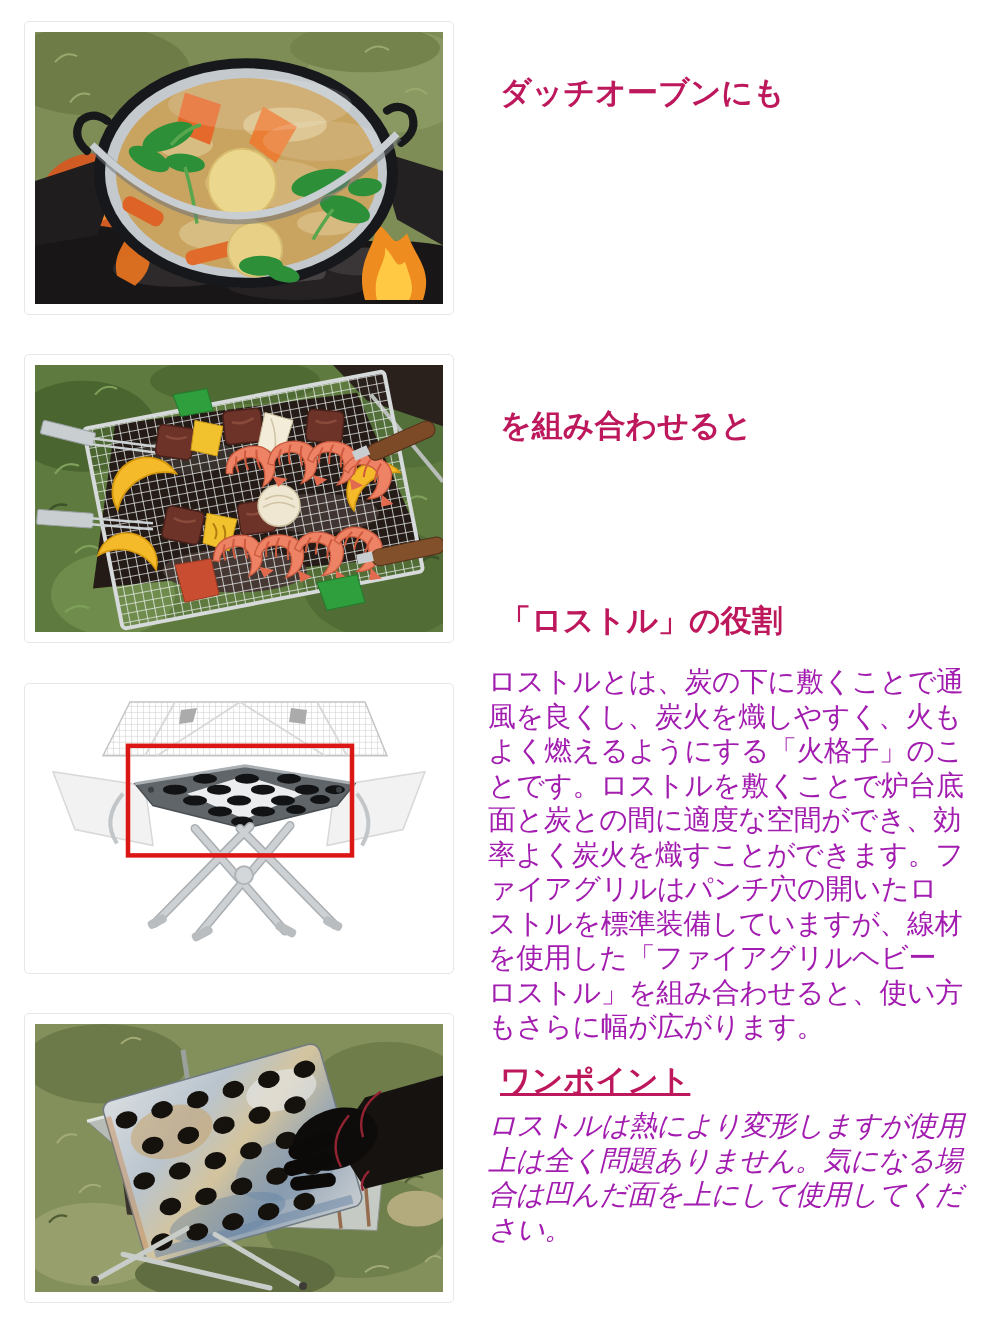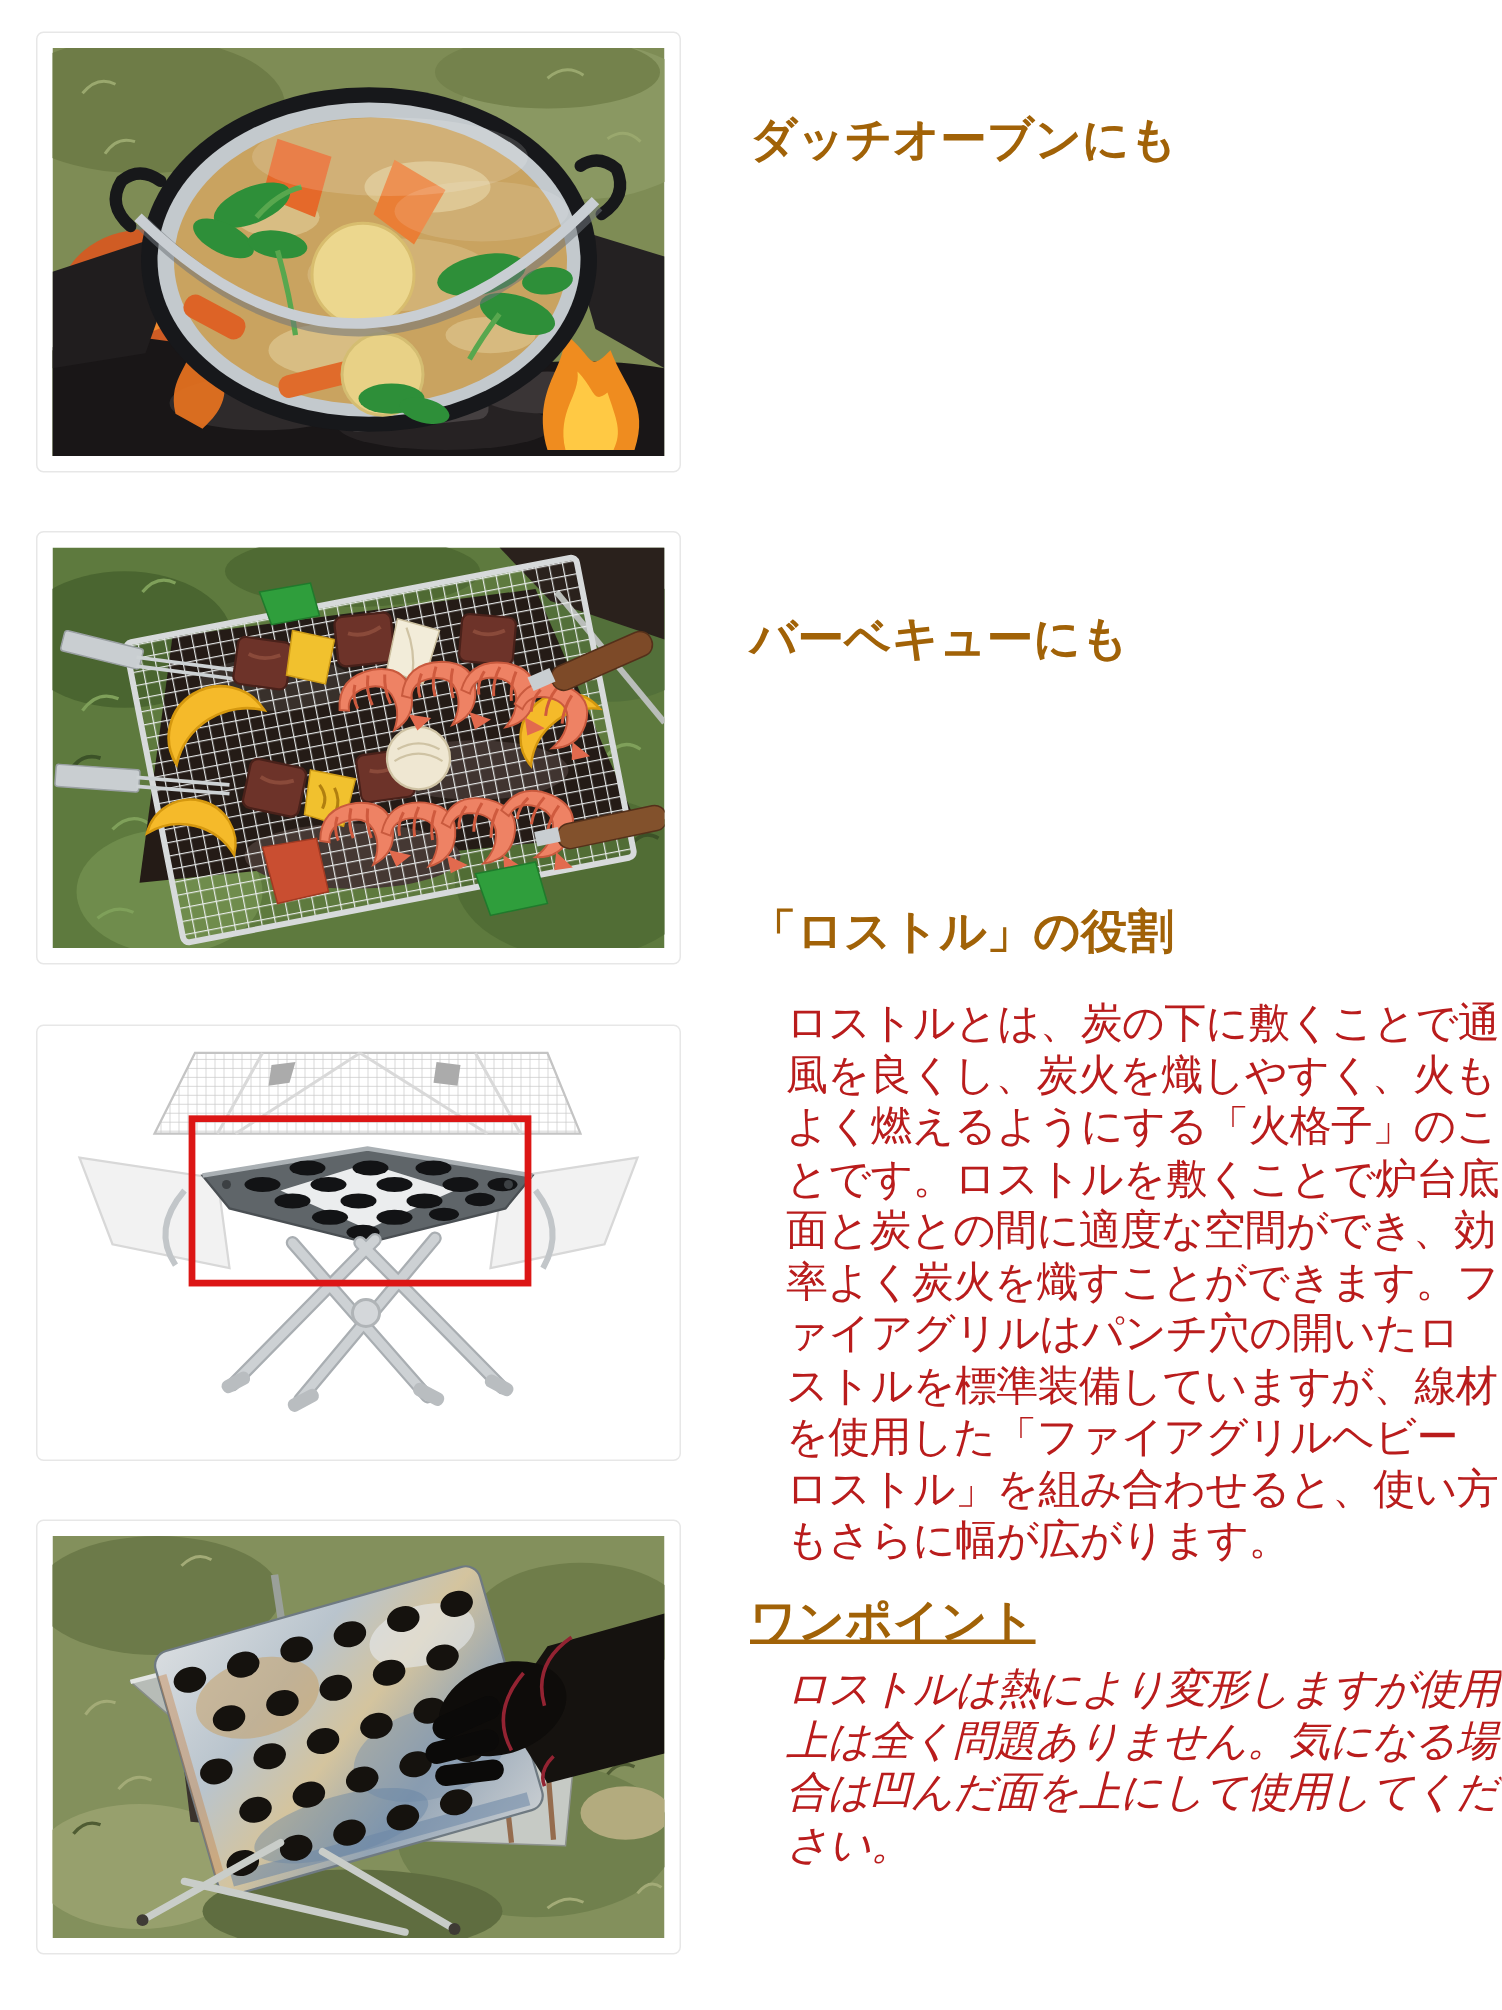--- a/index.html
+++ b/index.html
@@ -2,23 +2,23 @@
 <html><head>
 <meta charset="utf-8">
 <style>
   html,body{margin:0;padding:0;background:#fff;}
   body{width:1001px;height:1340px;position:relative;overflow:hidden;
        font-family:"Liberation Sans","DejaVu Sans",sans-serif;color:#0f1111;}
   .card{position:absolute;left:24px;width:430px;background:#fff;border:1px solid #e7e7e7;
         border-radius:5px;padding:10px;box-sizing:border-box;}
   .card svg{display:block;width:408px;}
   .sec-heading{position:absolute;left:500px;width:480px;font-size:31px;font-weight:700;
-        color:#a16207;letter-spacing:0;line-height:36px;}
-  .sec-body{position:absolute;left:524px;width:476px;font-size:28px;line-height:34.5px;
-        color:#b91c1c;letter-spacing:-0.5px;}
+        color:#be185d;letter-spacing:0;line-height:36px;}
+  .sec-body{position:absolute;left:488px;width:476px;font-size:28px;line-height:34.5px;
+        color:#a21caf;letter-spacing:-0.5px;}
 </style>
 </head>
 <body>
 
 <div class="card" style="top:21px;height:294px;">
   <svg viewBox="0 0 408 270" height="272" preserveAspectRatio="none">
     <rect width="408" height="270" fill="#7e8c55"></rect>
     <ellipse cx="60" cy="38" rx="95" ry="45" fill="#6e7c47"></ellipse>
     <ellipse cx="355" cy="48" rx="85" ry="52" fill="#8a9862"></ellipse>
     <ellipse cx="330" cy="16" rx="75" ry="24" fill="#74824c"></ellipse>
@@ -278,17 +278,17 @@
     <polygon points="408,52 330,74 300,118 330,166 408,146" fill="#15120f"></polygon>
     <ellipse cx="300" cy="116" rx="44" ry="30" fill="#0e0c0a" transform="rotate(-20 300 116)"></ellipse>
     <rect x="252" y="114" width="48" height="16" rx="8" fill="#0b0a09" transform="rotate(-24 276 122)"></rect>
     <rect x="248" y="134" width="50" height="15" rx="8" fill="#0b0a09" transform="rotate(-14 273 141)"></rect>
     <rect x="255" y="152" width="46" height="14" rx="7" fill="#0b0a09" transform="rotate(-7 278 159)"></rect>
     <path d="M346,68 q-26,18 -18,46 M314,92 q-22,26 -8,52 M334,148 q-10,10 -6,20" stroke="#932332" stroke-width="2.4" fill="none"></path>
   </svg>
 </div>
 
 <h2 class="sec-heading" style="top:49px;">ダッチオーブンにも</h2>
-<h2 class="sec-heading" style="top:382px;">バーベキューにも</h2>
+<h2 class="sec-heading" style="top:382px;">を組み合わせると</h2>
 <h2 class="sec-heading" style="top:591px;margin-top:12px;">「ロストル」の役割</h2>
 <p class="sec-body" style="top:637px;">ロストルとは、炭の下に敷くことで通風を良くし、炭火を熾しやすく、火もよく燃えるようにする「火格子」のことです。ロストルを敷くことで炉台底面と炭との間に適度な空間ができ、効率よく炭火を熾すことができます。ファイアグリルはパンチ穴の開いたロストルを標準装備していますが、線材を使用した「ファイアグリルヘビーロストル」を組み合わせると、使い方もさらに幅が広がります。</p>
 <h2 class="sec-heading" style="top:1037px;text-decoration:underline;">ワンポイント</h2>
 <p class="sec-body" style="top:1081px;font-style:italic;">ロストルは熱により変形しますが使用上は全く問題ありません。気になる場合は凹んだ面を上にして使用してください。</p>
 
 </body></html>

